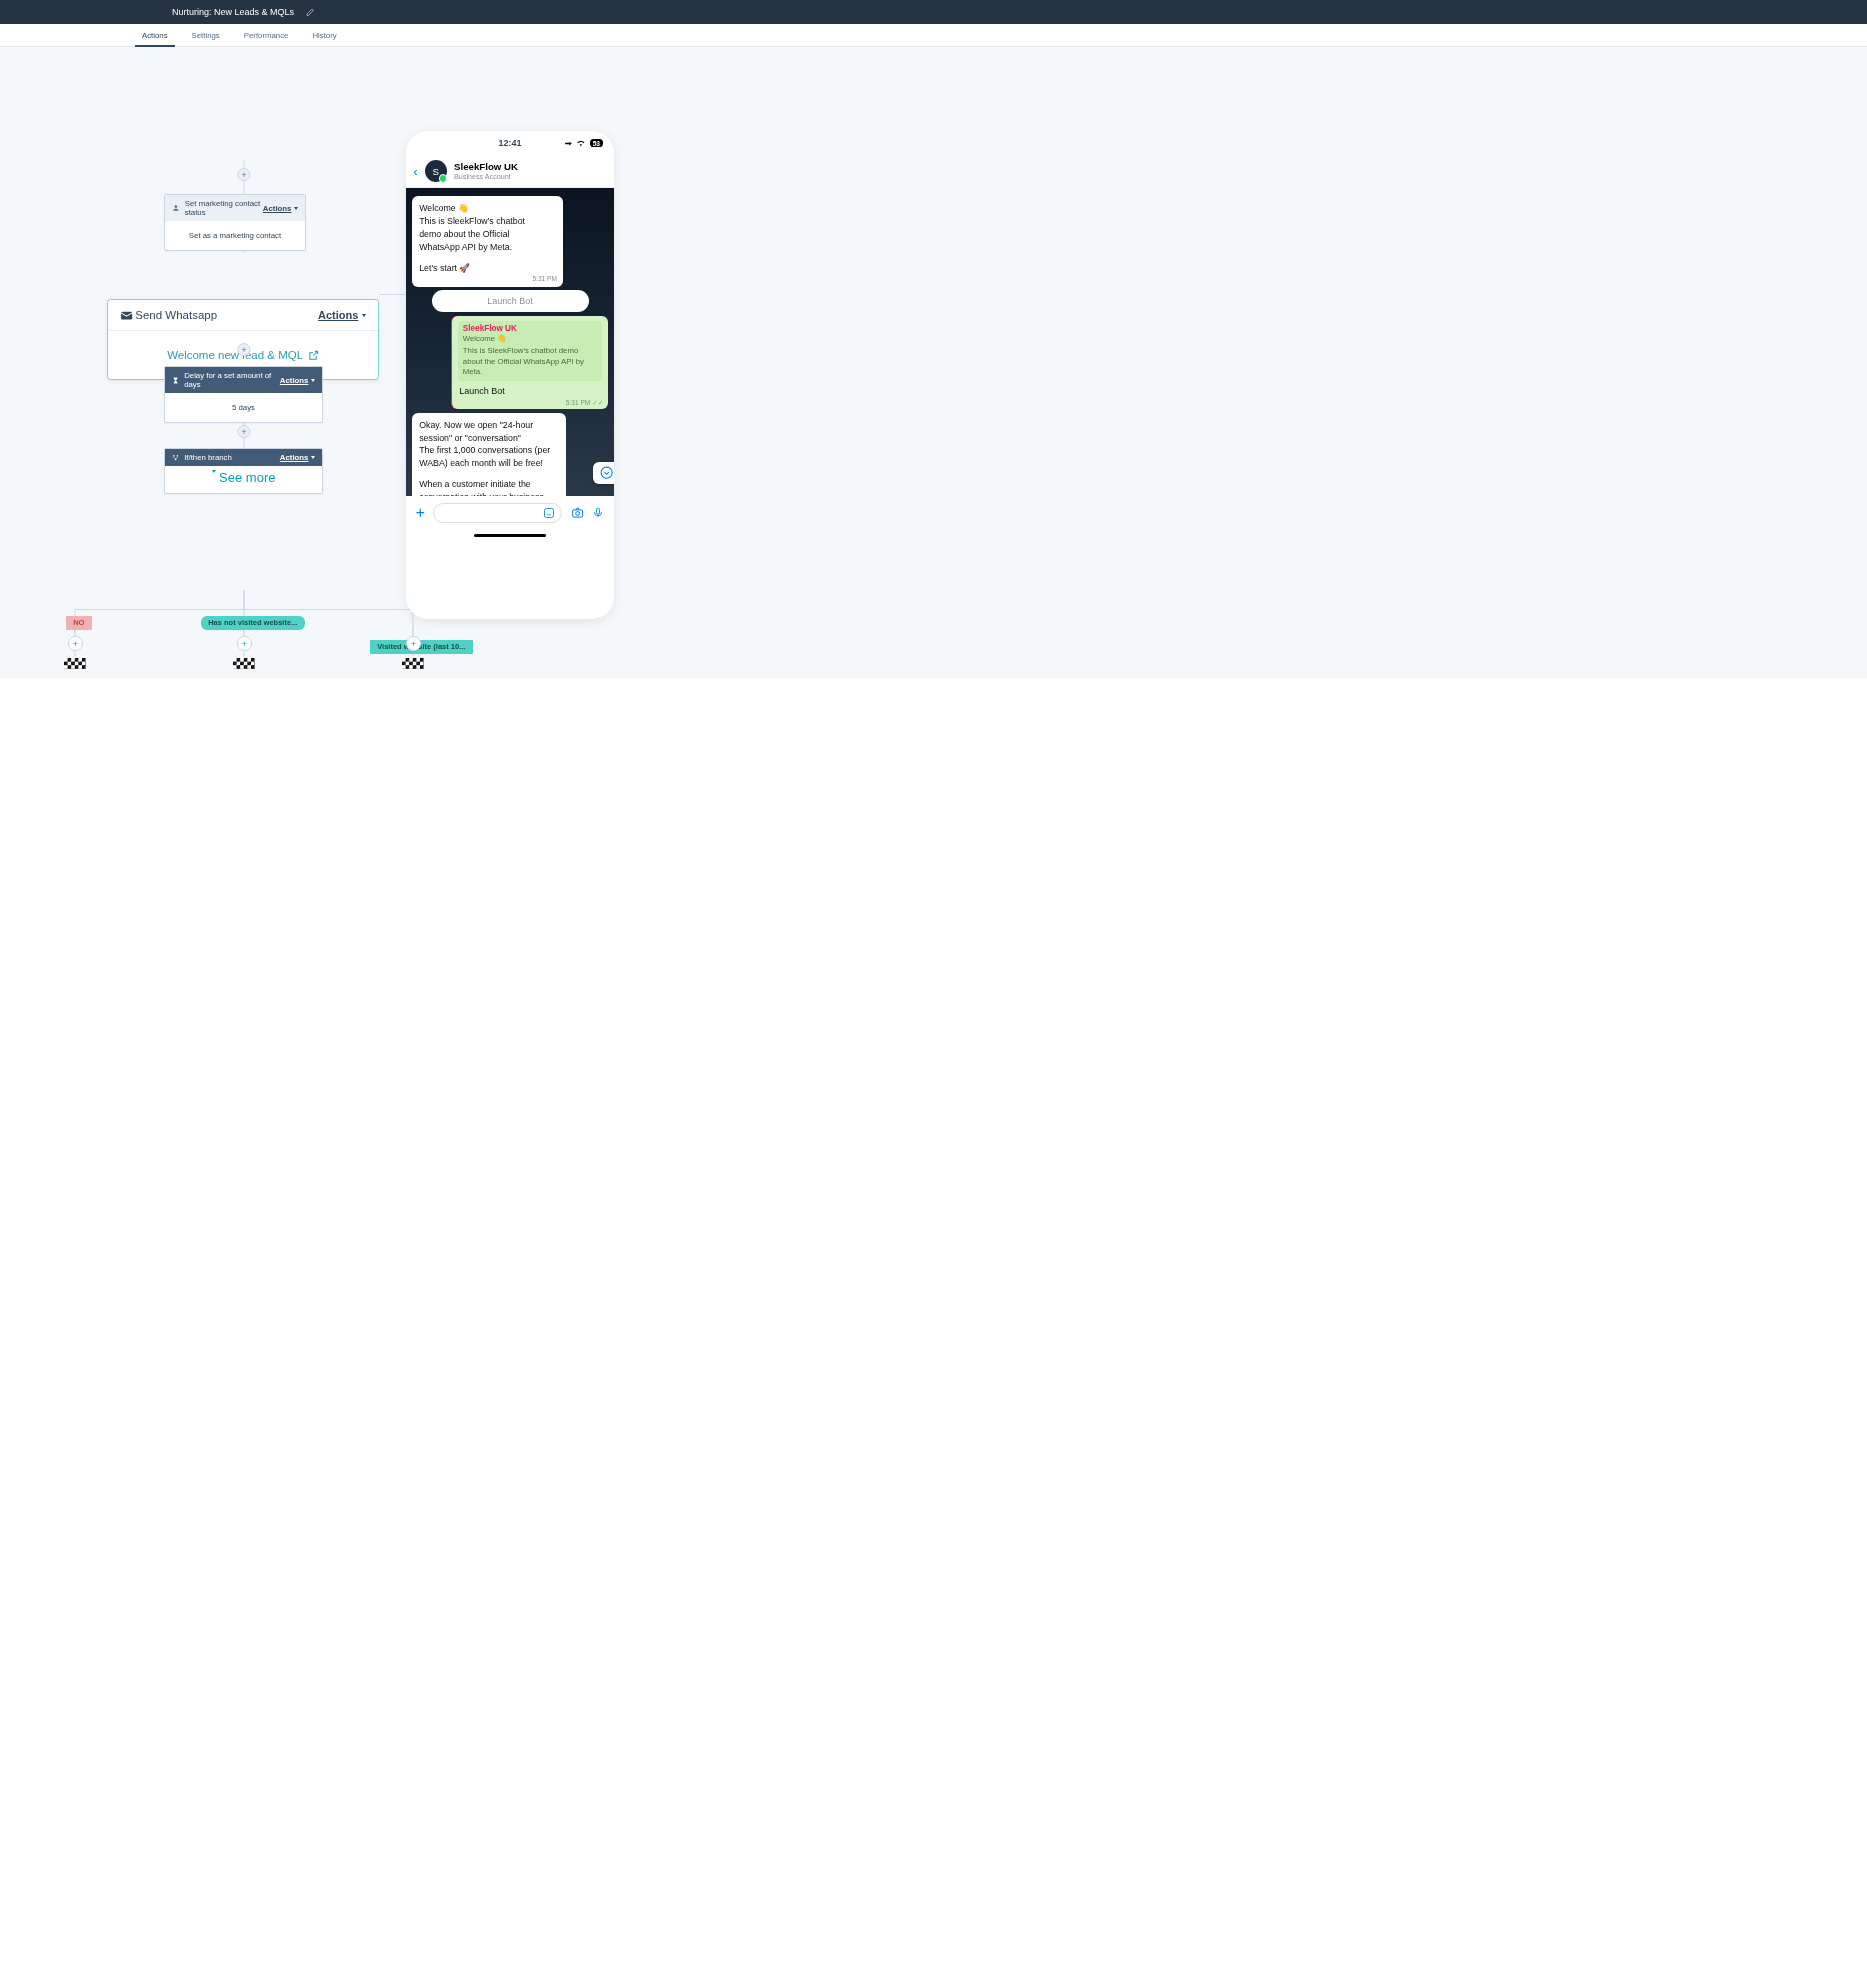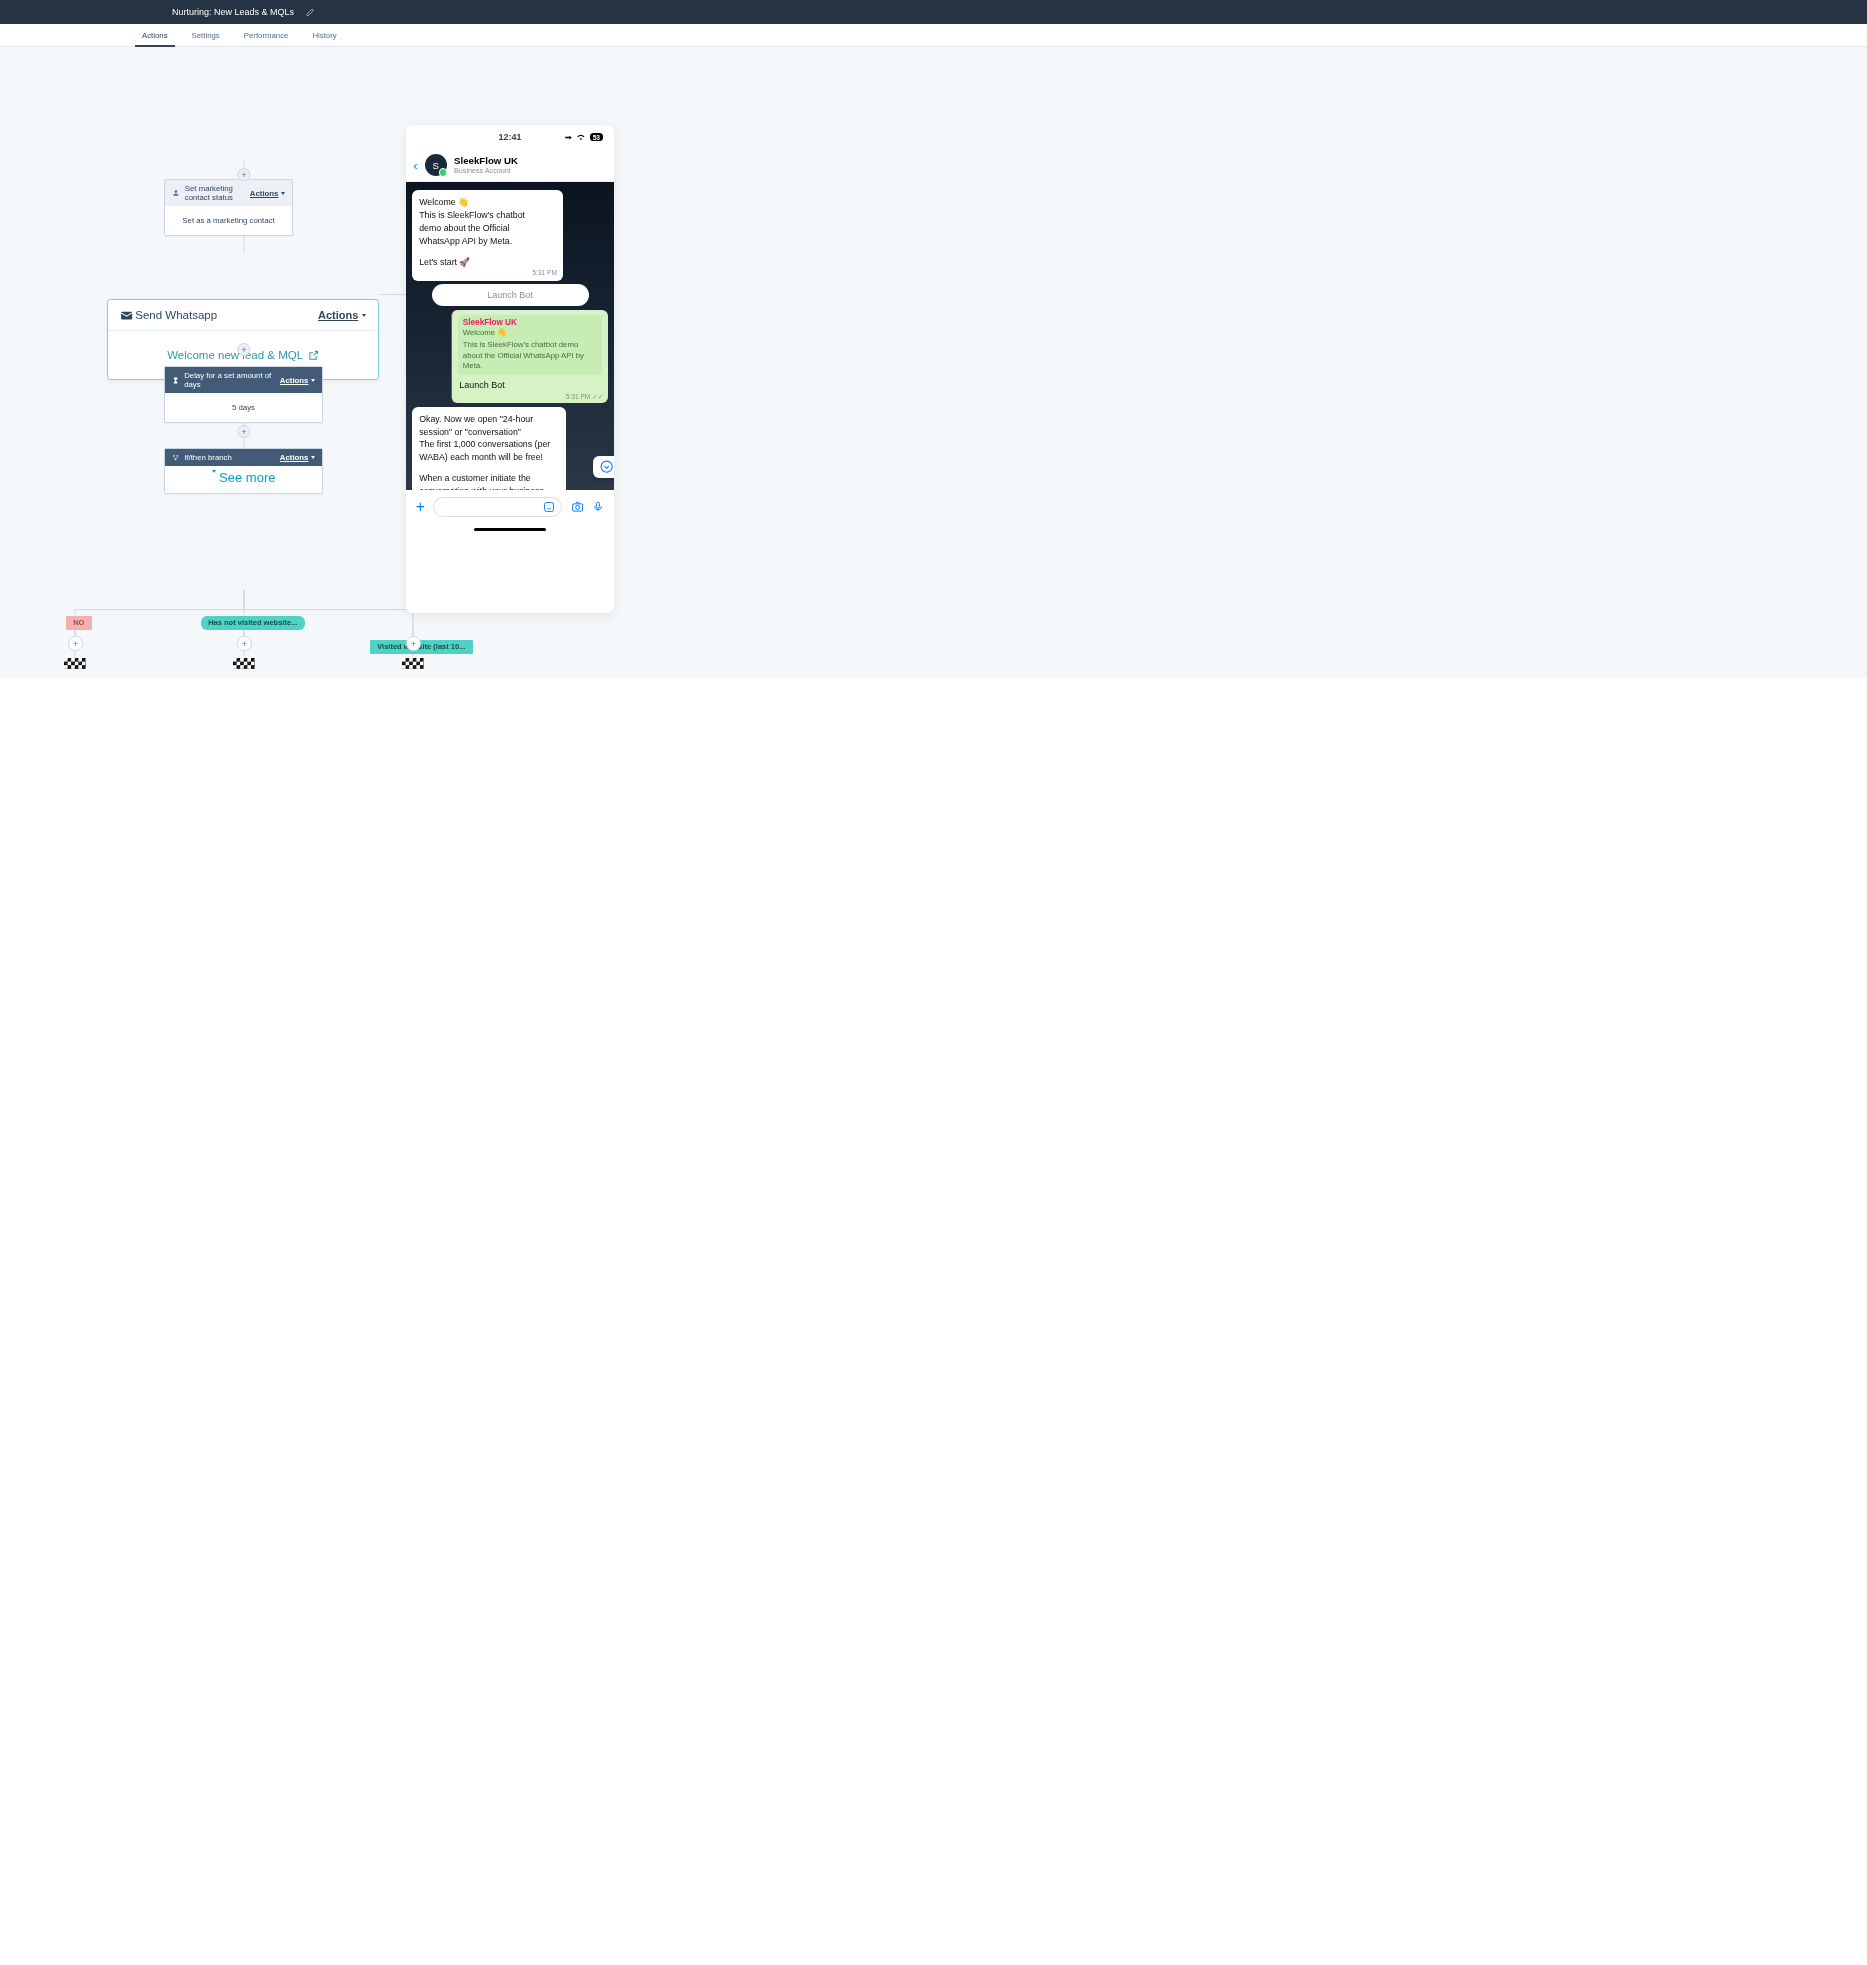--- a/index.html
+++ b/index.html
@@ -59,21 +59,21 @@
   .pill.green{background:var(--pill-green);color:#174e45;}
   .pill.red{background:var(--pill-red);color:#a94949;}
 
   .plus-btn{position:absolute;width:14.5px;height:14.5px;border-radius:50%;background:#fff;border:0.6px solid var(--border);color:var(--teal);font-size:9.7px;display:flex;align-items:center;justify-content:center;cursor:pointer;}
   .finish{position:absolute;width:22px;height:11px;
     background:
       linear-gradient(45deg,#000 25%,transparent 25%,transparent 75%,#000 75%) 0 0/7.2px 7.2px,
       linear-gradient(45deg,#000 25%,#fff 25%,#fff 75%,#000 75%) 3.6px 3.6px/7.2px 7.2px;}
 
   
-  .phone{position:absolute;left:406px;top:78px;width:208px;height:488px;background:#fff;border-radius:7px;overflow:hidden;font-family:-apple-system,BlinkMacSystemFont,sans-serif;box-shadow:0 2.4px 12px rgba(0,0,0,.08);}
+  .phone{position:absolute;left:406px;top:84px;width:208px;height:488px;background:#fff;border-radius:22px;overflow:hidden;font-family:-apple-system,BlinkMacSystemFont,sans-serif;box-shadow:0 2.4px 12px rgba(0,0,0,.08);}
   .statusbar{height:24px;display:flex;align-items:center;justify-content:center;position:relative;padding:0 12px;}
   .statusbar .time{font-weight:600;font-size:9px;position:absolute;left:50%;transform:translateX(-50%);}
   .statusbar .r{position:absolute;right:11px;display:flex;align-items:center;gap:3.6px;font-size:7.8px;}
   .batt{background:#000;color:#fff;border-radius:3.6px;padding:0.6px 3px;font-size:6.6px;font-weight:600;}
   .chat-head{height:33px;display:flex;align-items:center;padding:0 7.2px;border-bottom:0.6px solid #eee;gap:7.2px;}
   .back{color:#007aff;font-size:13.3px;font-weight:300;}
   .avatar{width:22px;height:22px;border-radius:50%;background:#1a2a3a;color:#fff;display:flex;align-items:center;justify-content:center;font-weight:500;position:relative;}
   .avatar::after{content:"";position:absolute;right:-0.6px;bottom:-0.6px;width:6.6px;height:6.6px;border-radius:50%;background:#25d366;border:1.2px solid #fff;}
   .ch-name{font-weight:600;font-size:9.7px;color:#000;}
   .ch-sub{font-size:7.2px;color:#8e8e93;}
@@ -129,21 +129,21 @@
       <path d="M404 900 V975"></path>
       <path d="M404 900 V932 H684 V975"></path>
       <line x1="124" y1="960" x2="124" y2="1010"></line>
       <line x1="404" y1="960" x2="404" y2="1010"></line>
       <line x1="684" y1="960" x2="684" y2="1010"></line>
     </g>
   </svg>
 
   <div class="plus" style="left:244px;top:121px;">+</div>
 
-  <div class="card" style="left:164px;top:132px;width:129px;">
+  <div class="card" style="left:164px;top:147px;width:142px;">
     <div class="card-light-head">
       <span class="ico" style="margin-right:4.8px;">
         <svg width="7.8" height="7.8" viewBox="0 0 24 24" fill="#516f90">
             <circle cx="12" cy="8" r="4"></circle>
             <path d="M4 21c0-4 4-6 8-6s8 2 8 6"></path>
           </svg>
       </span>
       <span>Set marketing contact status</span>
       <span class="light-actions">
           <span>Actions</span>

